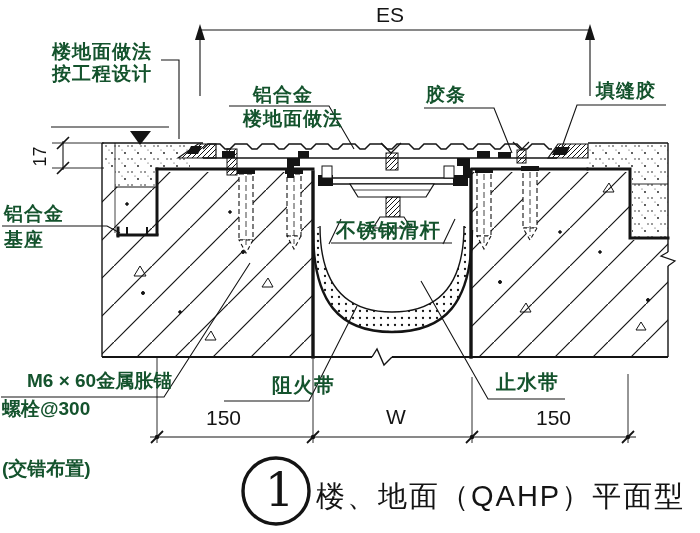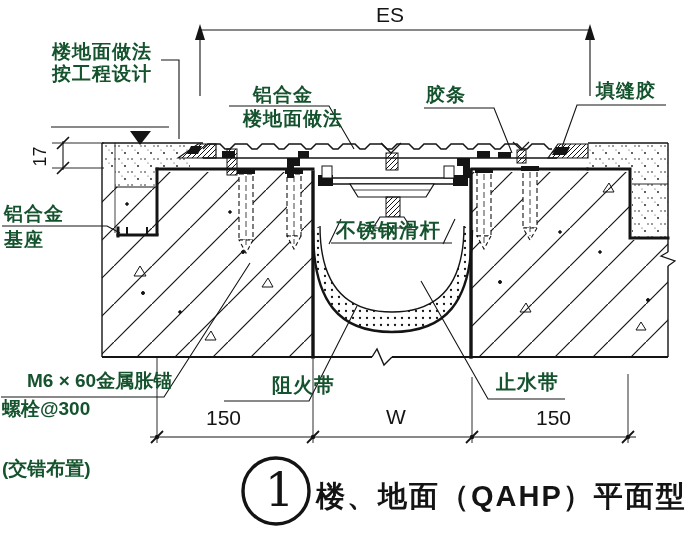--- a/index.html
+++ b/index.html
@@ -6,21 +6,21 @@
   #stage{position:relative;width:700px;height:533px;background:#ffffff;overflow:hidden;
          font-family:"Liberation Sans",sans-serif;color:#111;}
   #linework{position:absolute;left:0;top:0;}
   .lbl{position:absolute;font-weight:700;font-size:19px;line-height:22px;white-space:nowrap;
        color:#14532d;letter-spacing:1px;}
   .dim{position:absolute;font-weight:400;font-size:21px;line-height:21px;white-space:nowrap;
        color:#141414;font-family:"Liberation Sans",sans-serif;}
   .rot{transform:rotate(-90deg);transform-origin:center;}
   .title-num{position:absolute;font-family:"DejaVu Serif",serif;font-weight:400;
              font-size:46px;color:#141414;}
-  .title-txt{position:absolute;font-weight:700;font-size:29px;letter-spacing:2px;color:#141414;}
+  .title-txt{position:absolute;font-weight:400;font-size:29px;letter-spacing:2px;color:#141414;}
 </style>
 </head>
 <body>
 
 <div id="stage">
 
   <svg id="linework" width="700" height="533" viewBox="0 0 700 533">
     <defs>
       <pattern id="h45" width="38" height="38" patternUnits="userSpaceOnUse">
         <path d="M-2,40 L40,-2" stroke="#141414" stroke-width="1.2" fill="none"></path>

